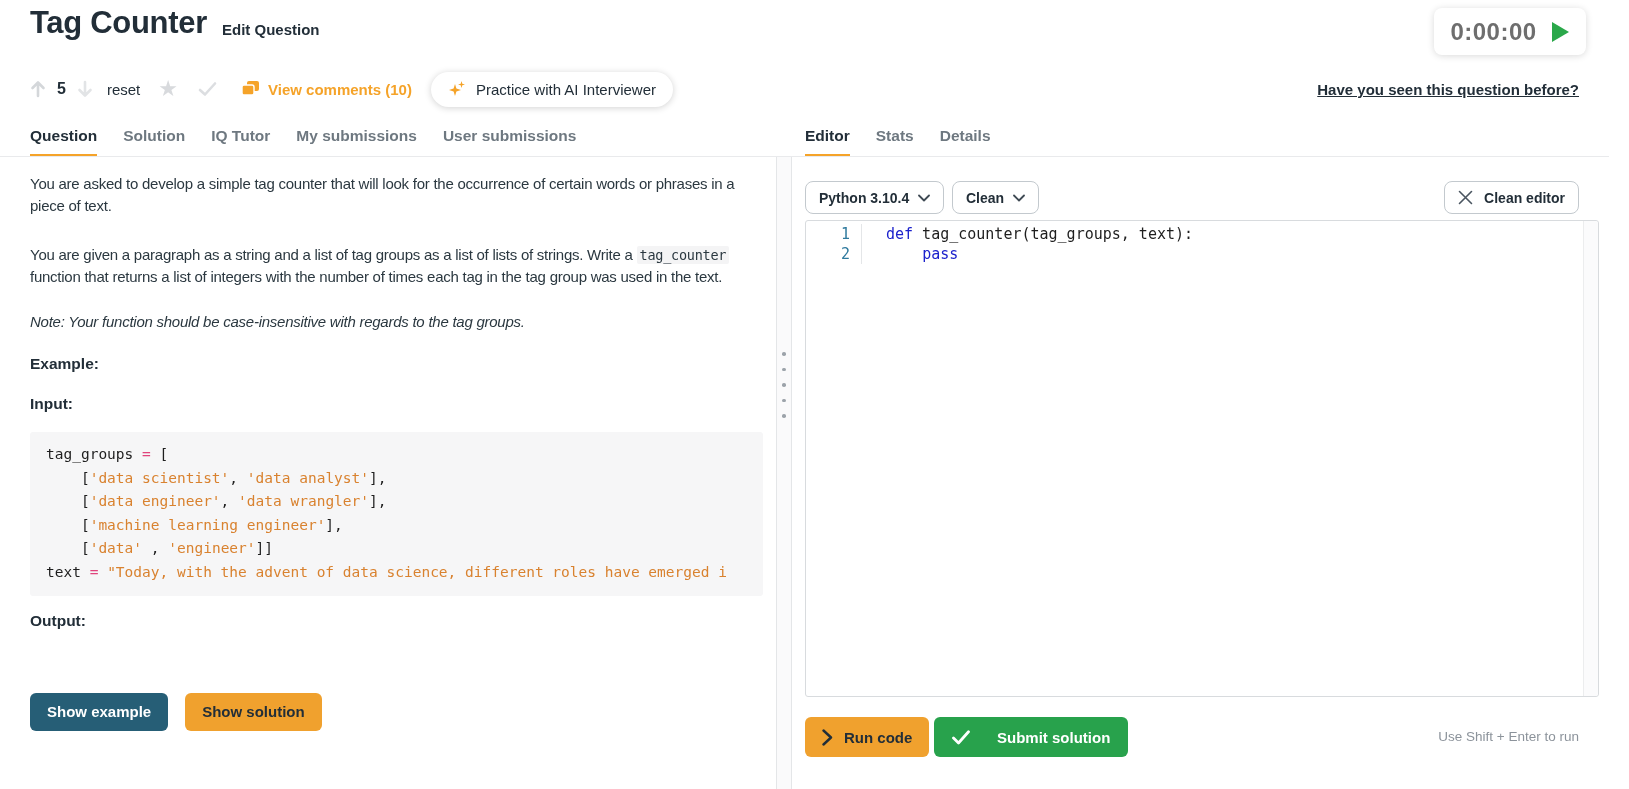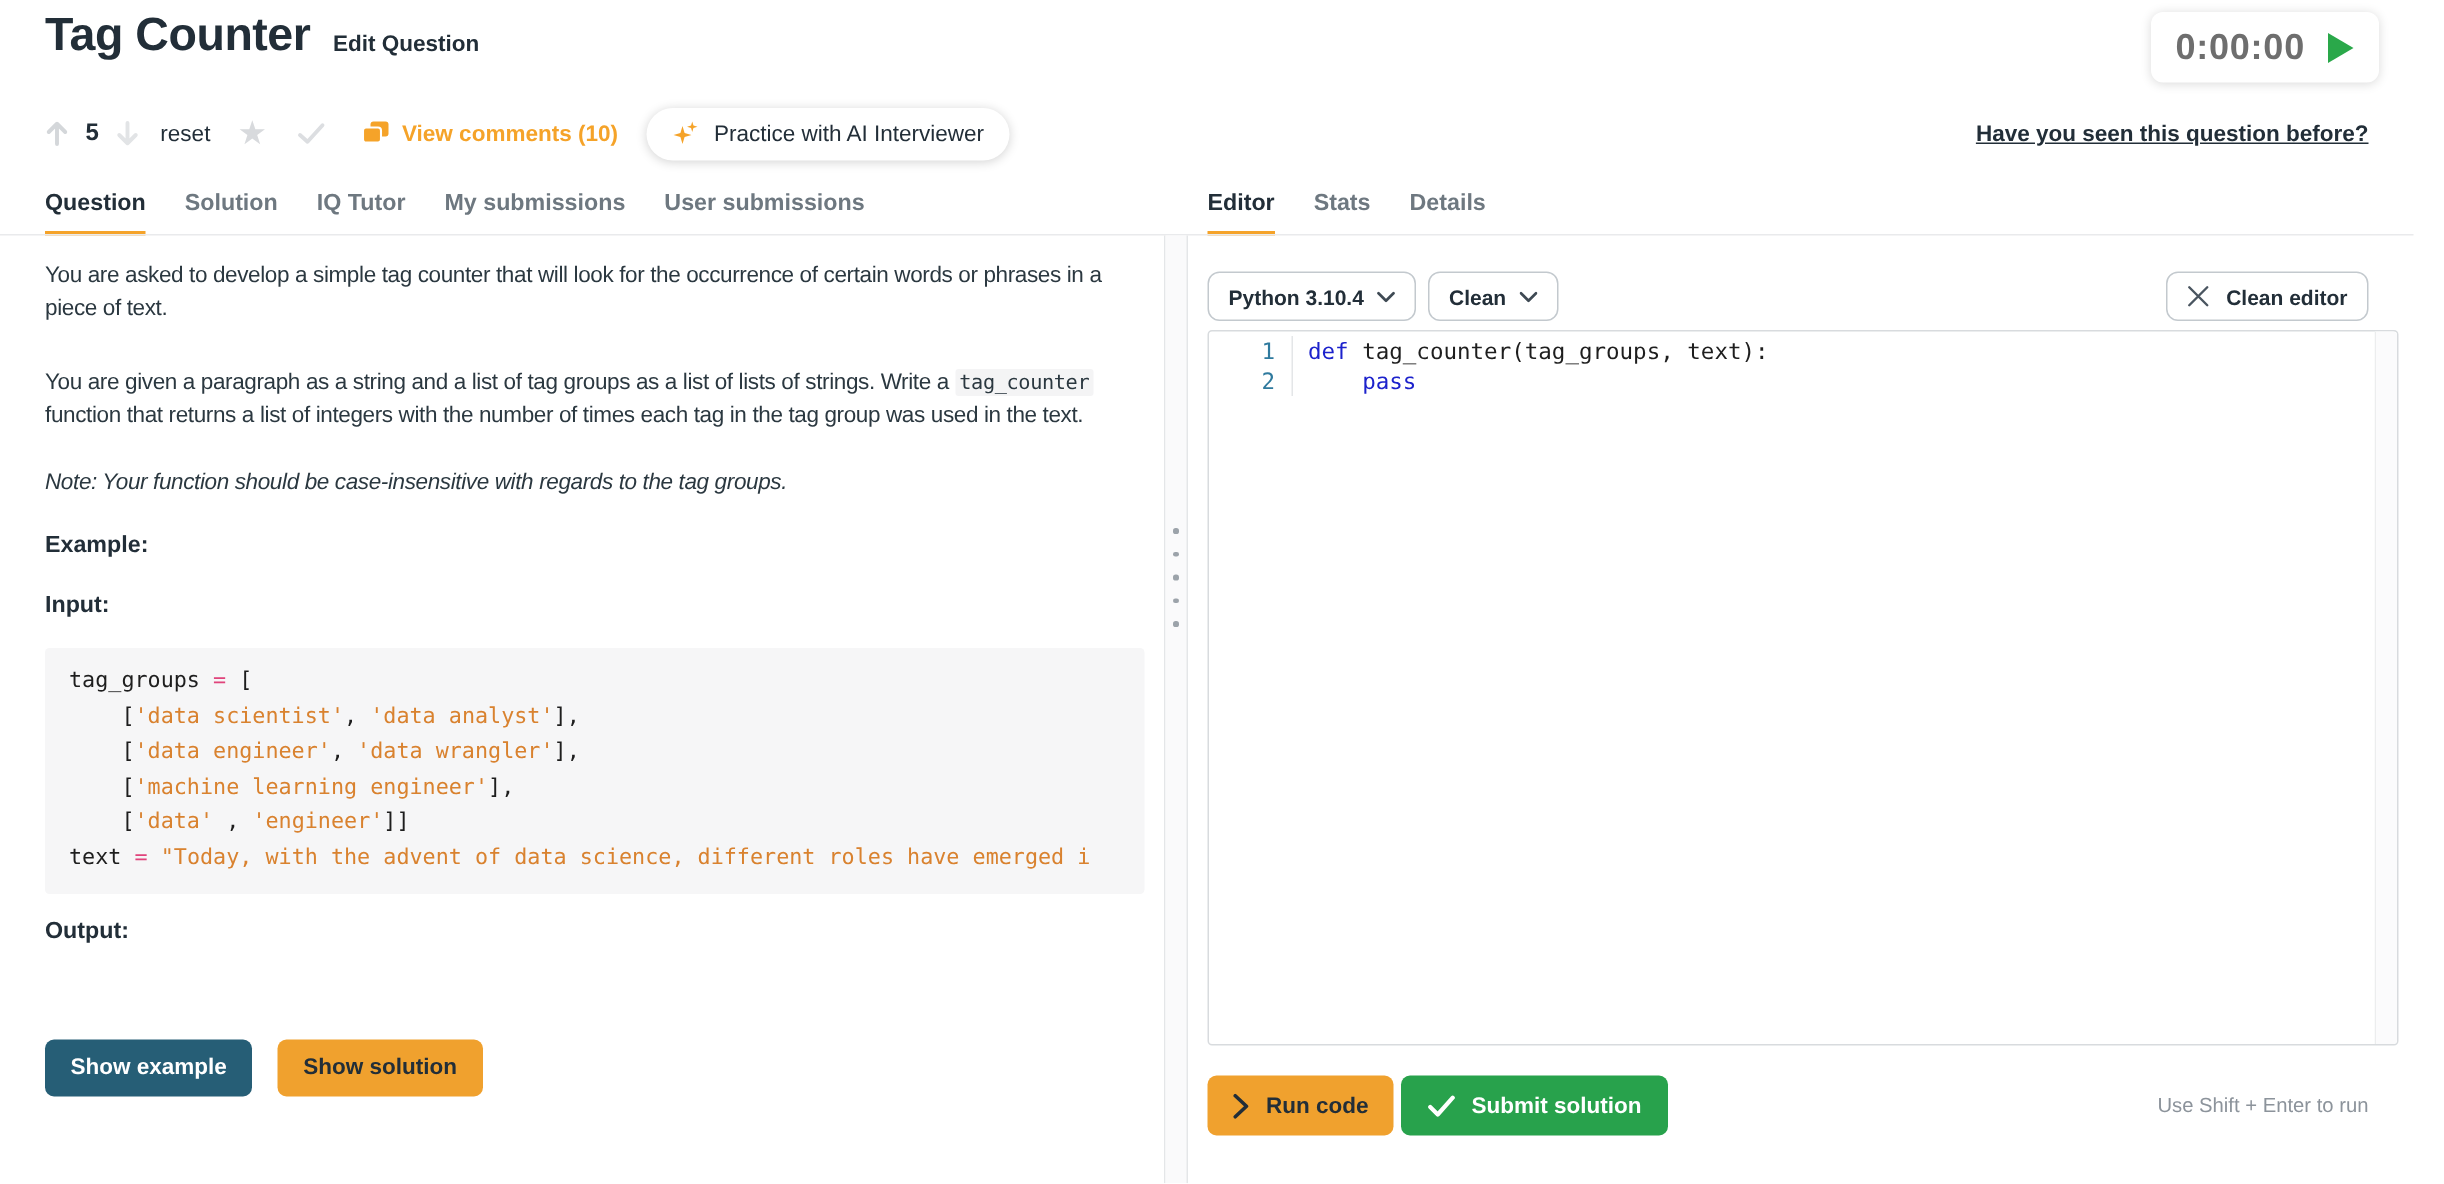--- a/index.html
+++ b/index.html
@@ -70,28 +70,28 @@
         display:flex;align-items:center;gap:9px;padding:0 13px;font-size:14px;font-weight:600;color:#222E38;cursor:pointer;}
   .pill-lang{left:805px;}
   .pill-theme{left:952px;}
   .pill-clean{right:30px;gap:11px;}
   .editor-box{position:absolute;left:805px;top:220px;width:792px;height:475px;border:1px solid #D8DBDE;
               border-radius:3px;background:#fff;}
   .ed-content{position:absolute;left:0;top:3px;right:16px;font-family:"DejaVu Sans Mono",monospace;
               font-size:15px;line-height:20px;cursor:text;}
   .ed-line{display:flex;}
   .ed-num{width:44px;text-align:right;padding-right:11px;color:#2F7A9E;flex:none;}
-  .ed-code{border-left:1px solid #E4E6E8;padding-left:10px;white-space:pre;color:#1E1E1E;}
+  .ed-code{border-left:1px solid #E4E6E8;padding-left:24px;white-space:pre;color:#1E1E1E;}
   .ed-scroll{position:absolute;top:0;right:0;bottom:0;width:14px;border-left:1px solid #ECEDEE;
              background:#FBFBFC;border-radius:0 3px 3px 0;cursor:pointer;}
   .run-btn{position:absolute;left:805px;top:717px;height:40px;background:#F0A12E;border:none;border-radius:6px;
            display:flex;align-items:center;gap:11px;padding:16px 17px;font-family:"Liberation Sans",sans-serif;
            font-size:15px;font-weight:700;color:#222E38;cursor:pointer;}
   .submit-btn{position:absolute;left:934px;top:717px;height:40px;background:#28A24C;border:none;border-radius:6px;
-           display:flex;align-items:center;gap:11px;padding:16px 18px;font-family:"Liberation Sans",sans-serif;
+           display:flex;align-items:center;gap:27px;padding:16px 18px;font-family:"Liberation Sans",sans-serif;
            font-size:15px;font-weight:700;color:#fff;cursor:pointer;}
   .hint{position:absolute;right:30px;top:729px;font-size:13.5px;color:#8C939B;}
 </style>
 </head>
 <body>
 
 <div class="page">
 
   <div class="title">Tag Counter</div>
   <div class="edit-q">Edit Question</div>

